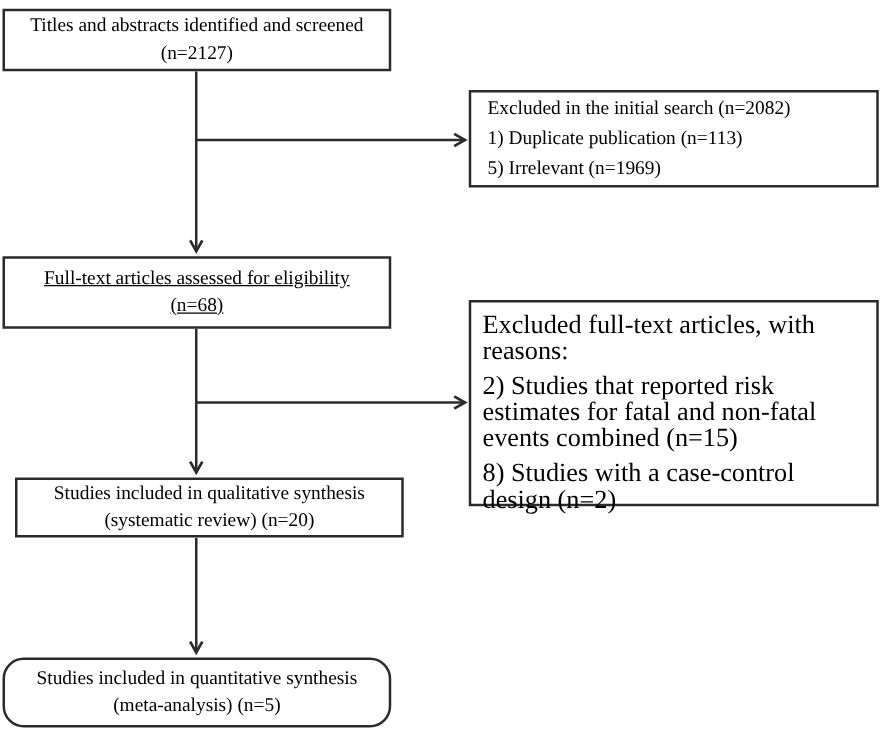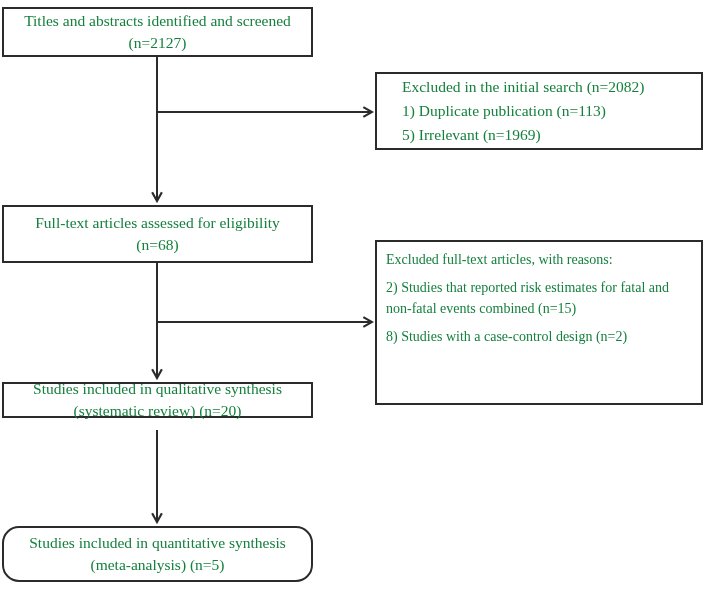--- a/index.html
+++ b/index.html
@@ -6,21 +6,21 @@
     margin: 0;
     padding: 0;
     background: #ffffff;
   }
   .canvas {
     position: relative;
     width: 710px;
     height: 589px;
     background: #ffffff;
     font-family: "Liberation Serif", "DejaVu Serif", serif;
-    color: #15803d;
+    color: #000000;
     overflow: hidden;
   }
   svg.arrows {
     position: absolute;
     left: 0;
     top: 0;
     pointer-events: none;
   }
   .box {
     position: absolute;
@@ -36,30 +36,30 @@
     text-align: center;
     font-size: 15.5px;
     line-height: 22px;
     padding: 2px 6px;
   }
   .box.side {
     display: flex;
     flex-direction: column;
     justify-content: center;
     text-align: left;
-    padding: 5px 25px;
+    padding: 5px 13px;
     font-size: 15.5px;
   }
   .box.side .line {
     line-height: 24px;
   }
   .box.reasons {
     justify-content: flex-start;
     padding: 7px 9px;
-    font-size: 14px;
+    font-size: 21px;
   }
   .box.reasons .para {
     line-height: 21px;
     margin: 0 0 7px 0;
   }
   .box.reasons .para:last-child {
     margin-bottom: 0;
   }
 </style>
 </head>
@@ -89,32 +89,32 @@
     <div class="line">Titles and abstracts identified and screened</div>
     <div class="line">(n=2127)</div>
   </div>
 
   <div class="box side" style="left:375px; top:72px; width:328px; height:78px;">
     <div class="line">Excluded in the initial search (n=2082)</div>
     <div class="line">1) Duplicate publication (n=113)</div>
     <div class="line">5) Irrelevant (n=1969)</div>
   </div>
 
-  <div class="box center" style="left:2px; top:205px; width:311px; height:58px;">
+  <div class="box center" style="left:2px; top:205px; width:311px; height:58px;text-decoration:underline;">
     <div class="line">Full-text articles assessed for eligibility</div>
     <div class="line">(n=68)</div>
   </div>
 
   <div class="box side reasons" style="left:375px; top:240px; width:328px; height:165px;">
     <div class="para">Excluded full-text articles, with reasons:</div>
     <div class="para">2) Studies that reported risk estimates for fatal and non-fatal events combined (n=15)</div>
     <div class="para">8) Studies with a case-control design (n=2)</div>
   </div>
 
-  <div class="box center" style="left:2px; top:382px; width:311px; height:36px;">
+  <div class="box center" style="left:12px; top:382px; width:311px; height:48px;">
     <div class="line">Studies included in qualitative synthesis</div>
     <div class="line">(systematic review) (n=20)</div>
   </div>
 
   <div class="box center" style="left:2px; top:526px; width:311px; height:56px;border-radius:17px;">
     <div class="line">Studies included in quantitative synthesis</div>
     <div class="line">(meta-analysis) (n=5)</div>
   </div>
 
 </div>

